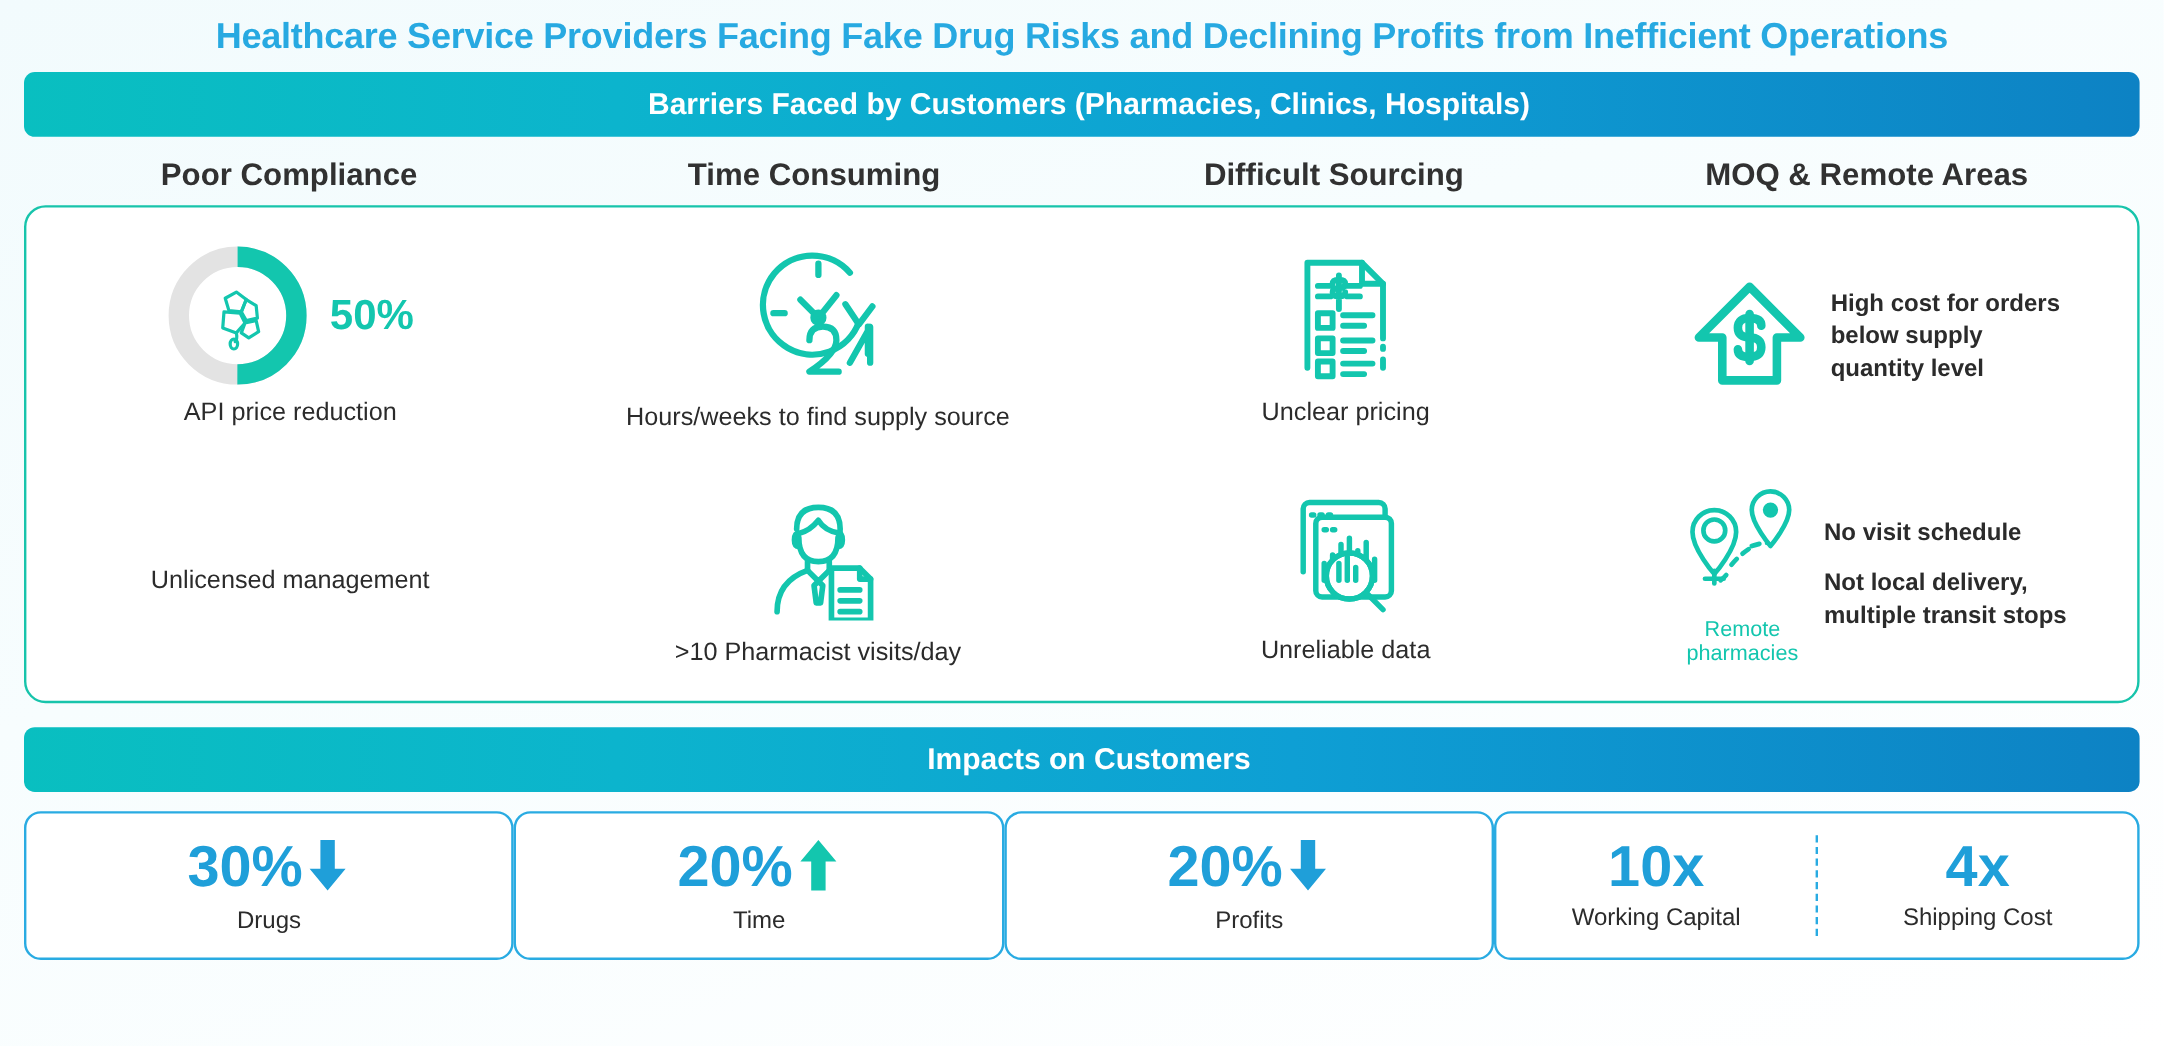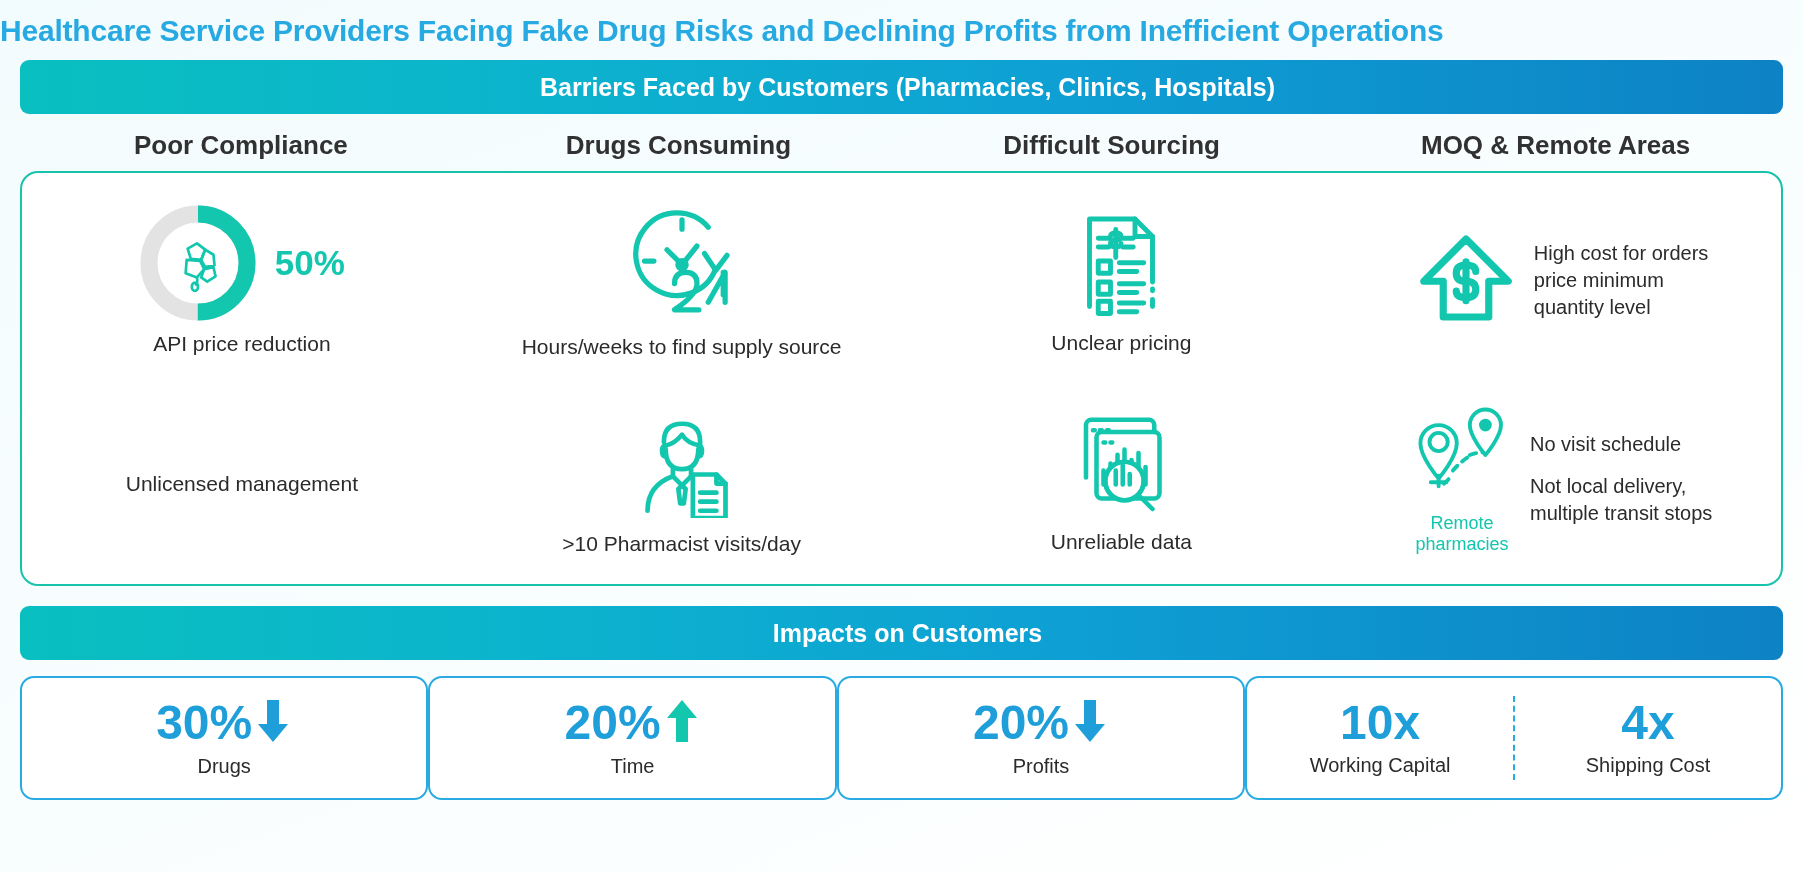--- a/index.html
+++ b/index.html
@@ -8,20 +8,21 @@
     width: 1803px;
     height: 872px;
     font-family: "Liberation Sans", sans-serif;
     background: linear-gradient(160deg, #f2fbfd 0%, #f7fdfe 40%, #ffffff 100%);
     overflow: hidden;
     position: relative;
   }
 
   
   .page-title {
+    text-align: center;
     font-size: 30px;
     font-weight: bold;
     color: #27a9e1;
     padding: 14px 0 12px 0;
     letter-spacing: -0.2px;
   }
 
   
   .banner {
     margin: 0 20px;
@@ -115,21 +116,21 @@
     margin-left: -2px;
   }
 
   .ico { display: block; }
 
   
   .moq-text {
     font-size: 20px;
     line-height: 1.33;
     color: #2b2b2b;
-    font-weight: normal;
+    font-weight: bold;
     max-width: 215px;
   }
   .moq-text p + p { margin-top: 16px; }
   .remote-label {
     font-size: 18px;
     color: #13c6ae;
     text-align: center;
     line-height: 1.15;
     margin-top: 2px;
   }
@@ -191,21 +192,21 @@
 <body>
 
 <div class="page-title">Healthcare Service Providers Facing Fake Drug Risks and Declining Profits from Inefficient Operations</div>
 
 <div class="banner">
   <span>Barriers Faced by Customers (Pharmacies, Clinics, Hospitals)</span>
 </div>
 
 <div class="col-headers">
   <div class="col-head c1">Poor Compliance</div>
-  <div class="col-head c2">Drugs Consuming</div>
+  <div class="col-head c2">Time Consuming</div>
   <div class="col-head c3">Difficult Sourcing</div>
   <div class="col-head c4">MOQ &amp; Remote Areas</div>
 </div>
 
 <div class="panel">
 
   <div class="col">
 
     <div class="cell">
       <div class="donut-wrap">
@@ -318,21 +319,21 @@
     <div class="cell wide-row">
       <span class="ico">
         <svg viewBox="0 0 64 64" width="104" height="104" fill="none" stroke="#13c6ae" stroke-width="4.4" stroke-linecap="round" stroke-linejoin="round">
           <path d="M32 8 L58 34 h-12 v22 H18 V34 H6 Z"></path>
           <path d="M32 22 v24"></path>
           <path d="M38 28 q0 -4 -6 -4 q-6 0 -6 5 q0 5 6 5 q6 0 6 5 q0 5 -6 5 q-6 0 -6 -4"></path>
         </svg>
       </span>
       <div class="moq-text">
         <p>High cost for orders</p>
-        <p style="margin-top:0">price minimum</p>
+        <p style="margin-top:0">below supply</p>
         <p style="margin-top:0">quantity level</p>
       </div>
     </div>
 
     <div class="cell wide-row">
       <div class="moq-icon-block">
         <span class="ico">
           <svg viewBox="0 0 80 80" width="104" height="104" fill="none" stroke="#13c6ae" stroke-width="3" stroke-linecap="round" stroke-linejoin="round">
             <path d="M22 58 C22 58 8 42 8 31 a14 14 0 0 1 28 0 C36 42 22 58 22 58 Z"></path>
             <circle cx="22" cy="30" r="7"></circle>

